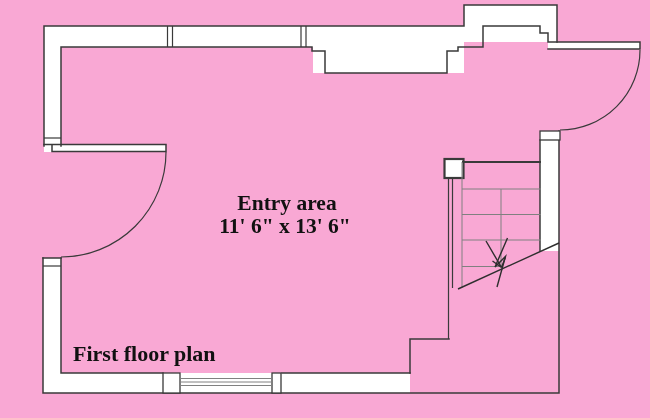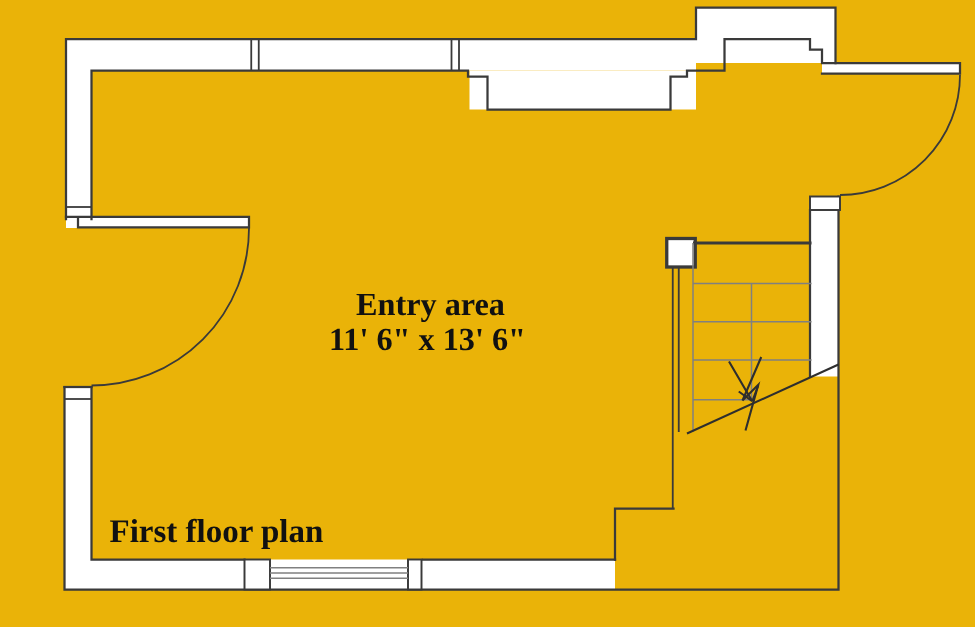--- a/index.html
+++ b/index.html
@@ -5,21 +5,21 @@
   html, body {
     margin: 0;
     padding: 0;
     background: #FAF8EF;
     font-family: "Liberation Serif", serif;
   }
   .canvas {
     position: relative;
     width: 650px;
     height: 418px;
-    background: #eab308;
+    background: #f9a8d4;
     overflow: hidden;
   }
   svg { display: block; }
   .wall-fill   { fill: #FFFFFF; stroke: none; }
   .wall        { fill: none; stroke: #3A3A3A; stroke-width: 1.5; stroke-linecap: square; }
   .wall-thin   { fill: none; stroke: #3A3A3A; stroke-width: 1.2; }
   .detail      { fill: none; stroke: #808080; stroke-width: 1; }
   .stair-heavy { fill: none; stroke: #3A3A3A; stroke-width: 2; }
   .stair-sym   { fill: none; stroke: #2E2E2E; stroke-width: 1.4; stroke-linejoin: miter; }
   .post        { fill: #FFFFFF; stroke: #3A3A3A; stroke-width: 2.2; }

